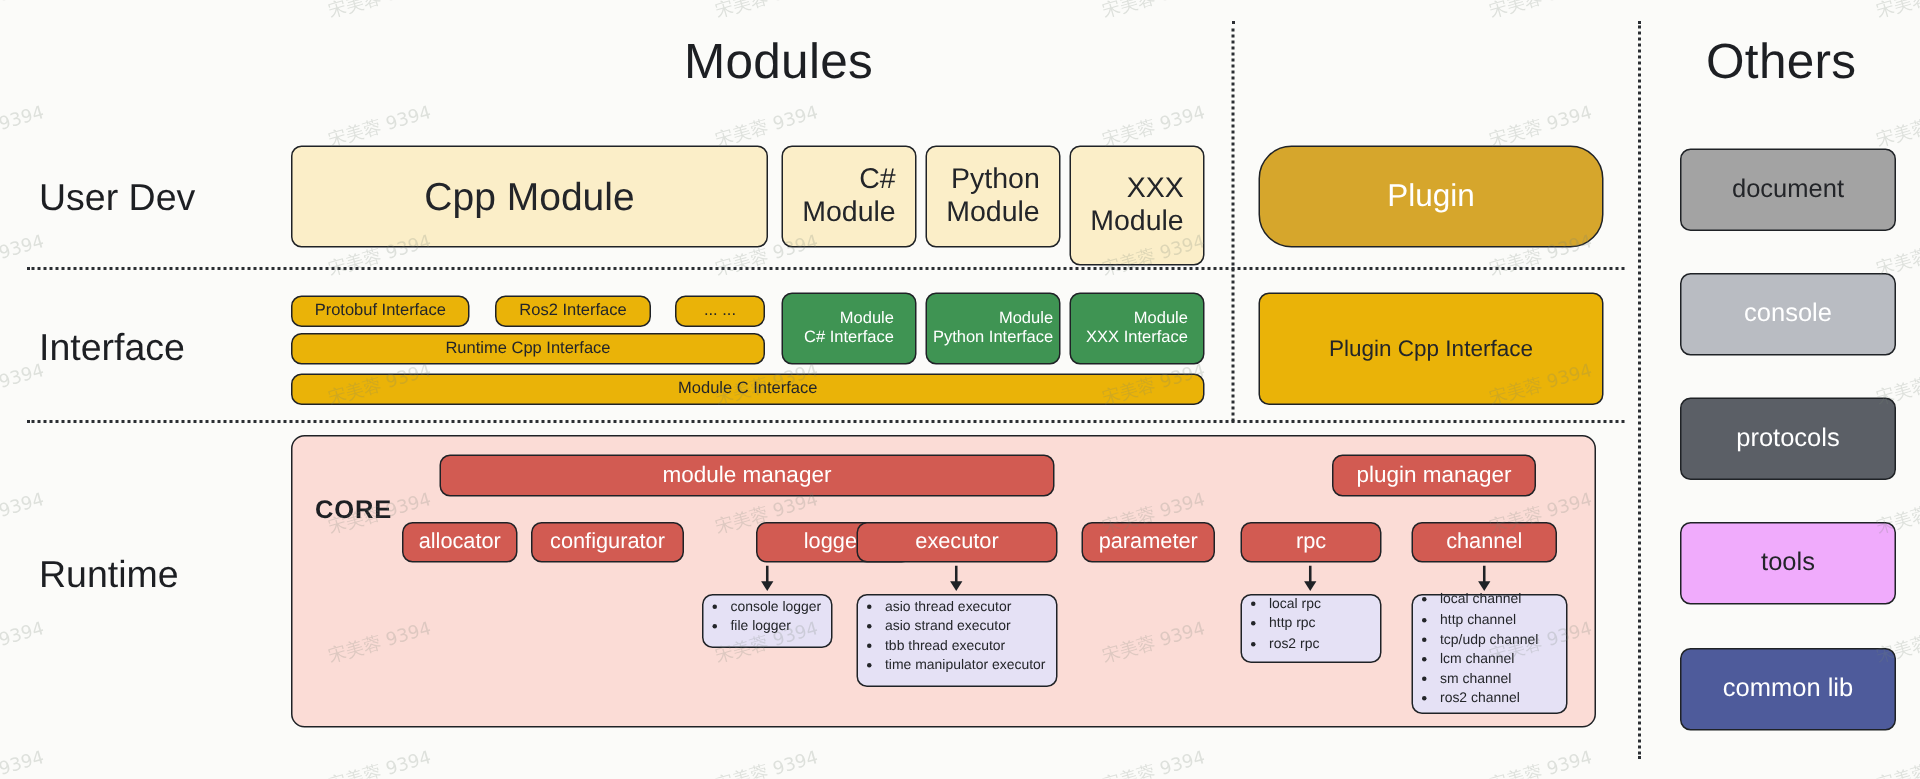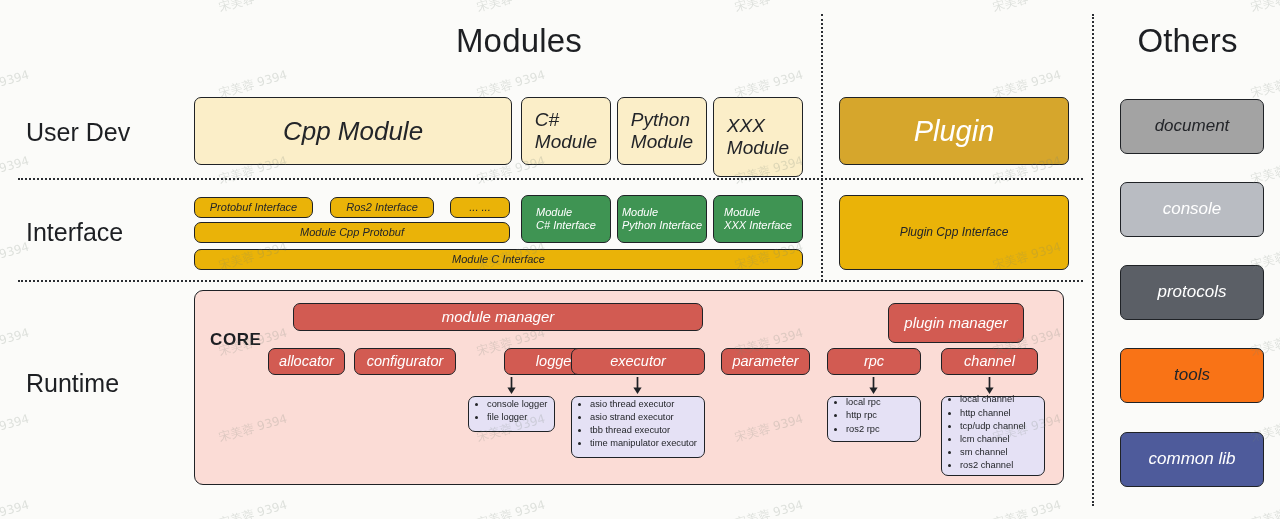--- a/index.html
+++ b/index.html
@@ -13,24 +13,23 @@
   }
   #stage{position:relative;width:1280px;height:519px;}
 
   
   .box{
     position:absolute;
     box-sizing:border-box;
     border:1.6px solid #1f2226;
     border-radius:7px;
     display:flex;align-items:center;justify-content:center;
-    text-align:left;
+    text-align:right;
     line-height:1.18;
     white-space:pre-line;
-    font-style:italic;
   }
 
   
   .coltitle{
     position:absolute;
     font-size:33px;
     font-weight:400;
     color:#1d1f23;
     text-align:center;
     letter-spacing:.2px;
@@ -57,27 +56,27 @@
   
   .c-module{background:#fbeec8;color:#232529;}
   .c-plugin{background:#d6a62c;color:#ffffff;}
   .c-iface-light{background:#eab308;color:#232529;}
   .c-iface-dark{background:#3f9453;color:#ffffff;}
   .c-core-bg{background:#fbdcd6;border-color:#1f2226;border-radius:9px;}
   .c-red{background:#d25b52;color:#ffffff;}
   .c-doc{background:#a3a3a3;color:#232529;}
   .c-examples{background:#b9bcc2;color:#ffffff;}
   .c-protocols{background:#5b5f66;color:#ffffff;}
-  .c-tools{background:#f97316;color:#232529;}
+  .c-tools{background:#f0abfc;color:#232529;}
   .c-commonlib{background:#4e5b9b;color:#ffffff;}
 
   
   .t-big{font-size:26px;}
   .t-mid{font-size:19px;}
-  .t-plugin{font-size:29px;}
+  .t-plugin{font-size:21px;border-radius:22px;}
   .t-iface{font-size:11px;}
   .t-ifaceD{font-size:11px;}
   .t-red{font-size:14.5px;}
   .t-mgr{font-size:15px;}
   .t-others{font-size:17px;}
 
   
   #core-label{
     position:absolute;
     font-size:17px;font-weight:bold;color:#1d1f23;
@@ -143,37 +142,37 @@
 Module</div>
   <div class="box c-module t-mid" style="left:713px;top:97px;width:90px;height:80px;">XXX
 Module</div>
 
   <div class="box c-plugin t-plugin" style="left:839px;top:97px;width:230px;height:68px;">Plugin</div>
 
   <div class="box c-iface-light t-iface" style="left:194px;top:197px;width:119px;height:21px;">Protobuf Interface</div>
   <div class="box c-iface-light t-iface" style="left:330px;top:197px;width:104px;height:21px;">Ros2 Interface</div>
   <div class="box c-iface-light t-iface" style="left:450px;top:197px;width:60px;height:21px;">... ...</div>
 
-  <div class="box c-iface-light t-iface" style="left:194px;top:222px;width:316px;height:21px;">Module Cpp Protobuf</div>
+  <div class="box c-iface-light t-iface" style="left:194px;top:222px;width:316px;height:21px;">Runtime Cpp Interface</div>
   <div class="box c-iface-light t-iface" style="left:194px;top:249px;width:609px;height:21px;">Module C Interface</div>
 
   <div class="box c-iface-dark t-ifaceD" style="left:521px;top:195px;width:90px;height:48px;">Module
 C# Interface</div>
   <div class="box c-iface-dark t-ifaceD" style="left:617px;top:195px;width:90px;height:48px;">Module
 Python Interface</div>
   <div class="box c-iface-dark t-ifaceD" style="left:713px;top:195px;width:90px;height:48px;">Module
 XXX Interface</div>
 
-  <div class="box c-iface-light t-red" style="left:839px;top:195px;width:230px;height:75px;font-size:12px;">Plugin Cpp Interface</div>
+  <div class="box c-iface-light t-red" style="left:839px;top:195px;width:230px;height:75px;font-size:15px;">Plugin Cpp Interface</div>
 
   <div class="box c-core-bg" style="left:194px;top:290px;width:870px;height:195px;"></div>
   <div id="core-label" style="left:210px;top:330px;">CORE</div>
 
   <div class="box c-red t-mgr" style="left:293px;top:303px;width:410px;height:28px;">module manager</div>
-  <div class="box c-red t-mgr" style="left:888px;top:303px;width:136px;height:40px;">plugin manager</div>
+  <div class="box c-red t-mgr" style="left:888px;top:303px;width:136px;height:28px;">plugin manager</div>
 
   <div class="box c-red t-red" style="left:268px;top:348px;width:77px;height:27px;">allocator</div>
   <div class="box c-red t-red" style="left:354px;top:348px;width:102px;height:27px;">configurator</div>
   <div class="box c-red t-red" style="left:464px;top:348px;width:104px;height:27px;margin-left:40px;">logger</div>
   <div class="box c-red t-red" style="left:571px;top:348px;width:134px;height:27px;">executor</div>
   <div class="box c-red t-red" style="left:721px;top:348px;width:89px;height:27px;">parameter</div>
   <div class="box c-red t-red" style="left:827px;top:348px;width:94px;height:27px;">rpc</div>
   <div class="box c-red t-red" style="left:941px;top:348px;width:97px;height:27px;">channel</div>
 
   <div class="arrow" style="left:505px;top:377px;">

